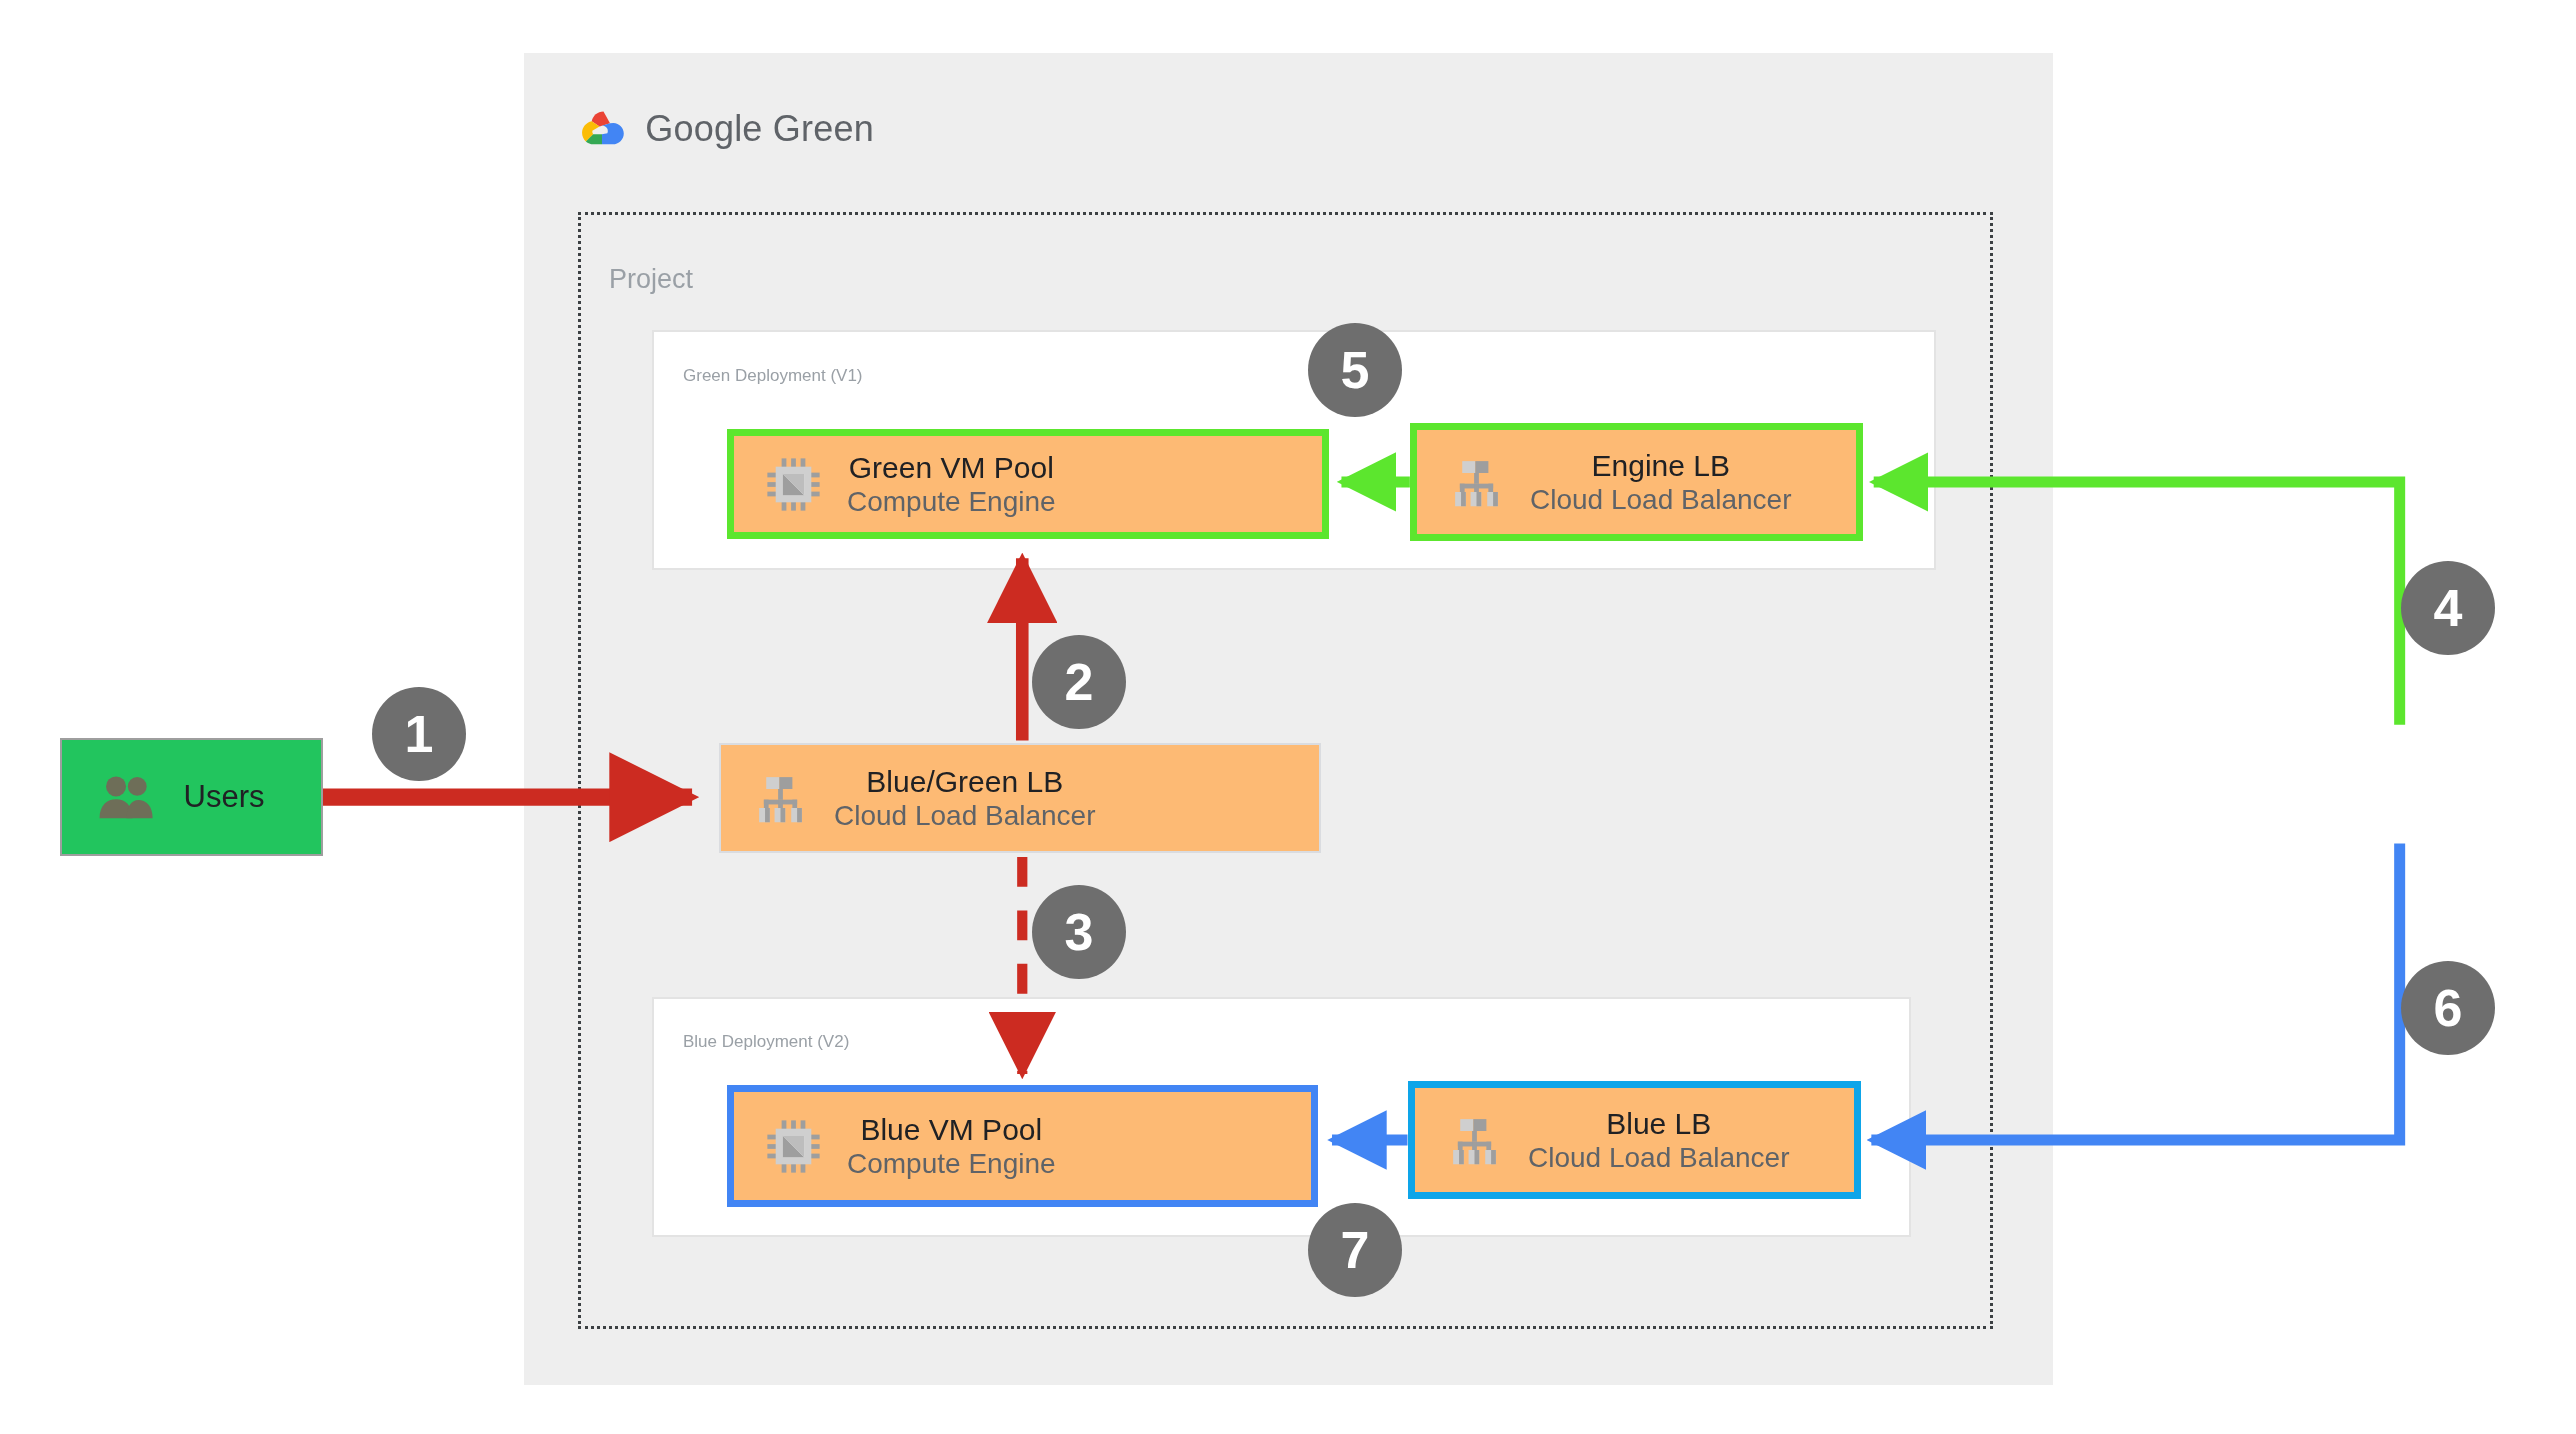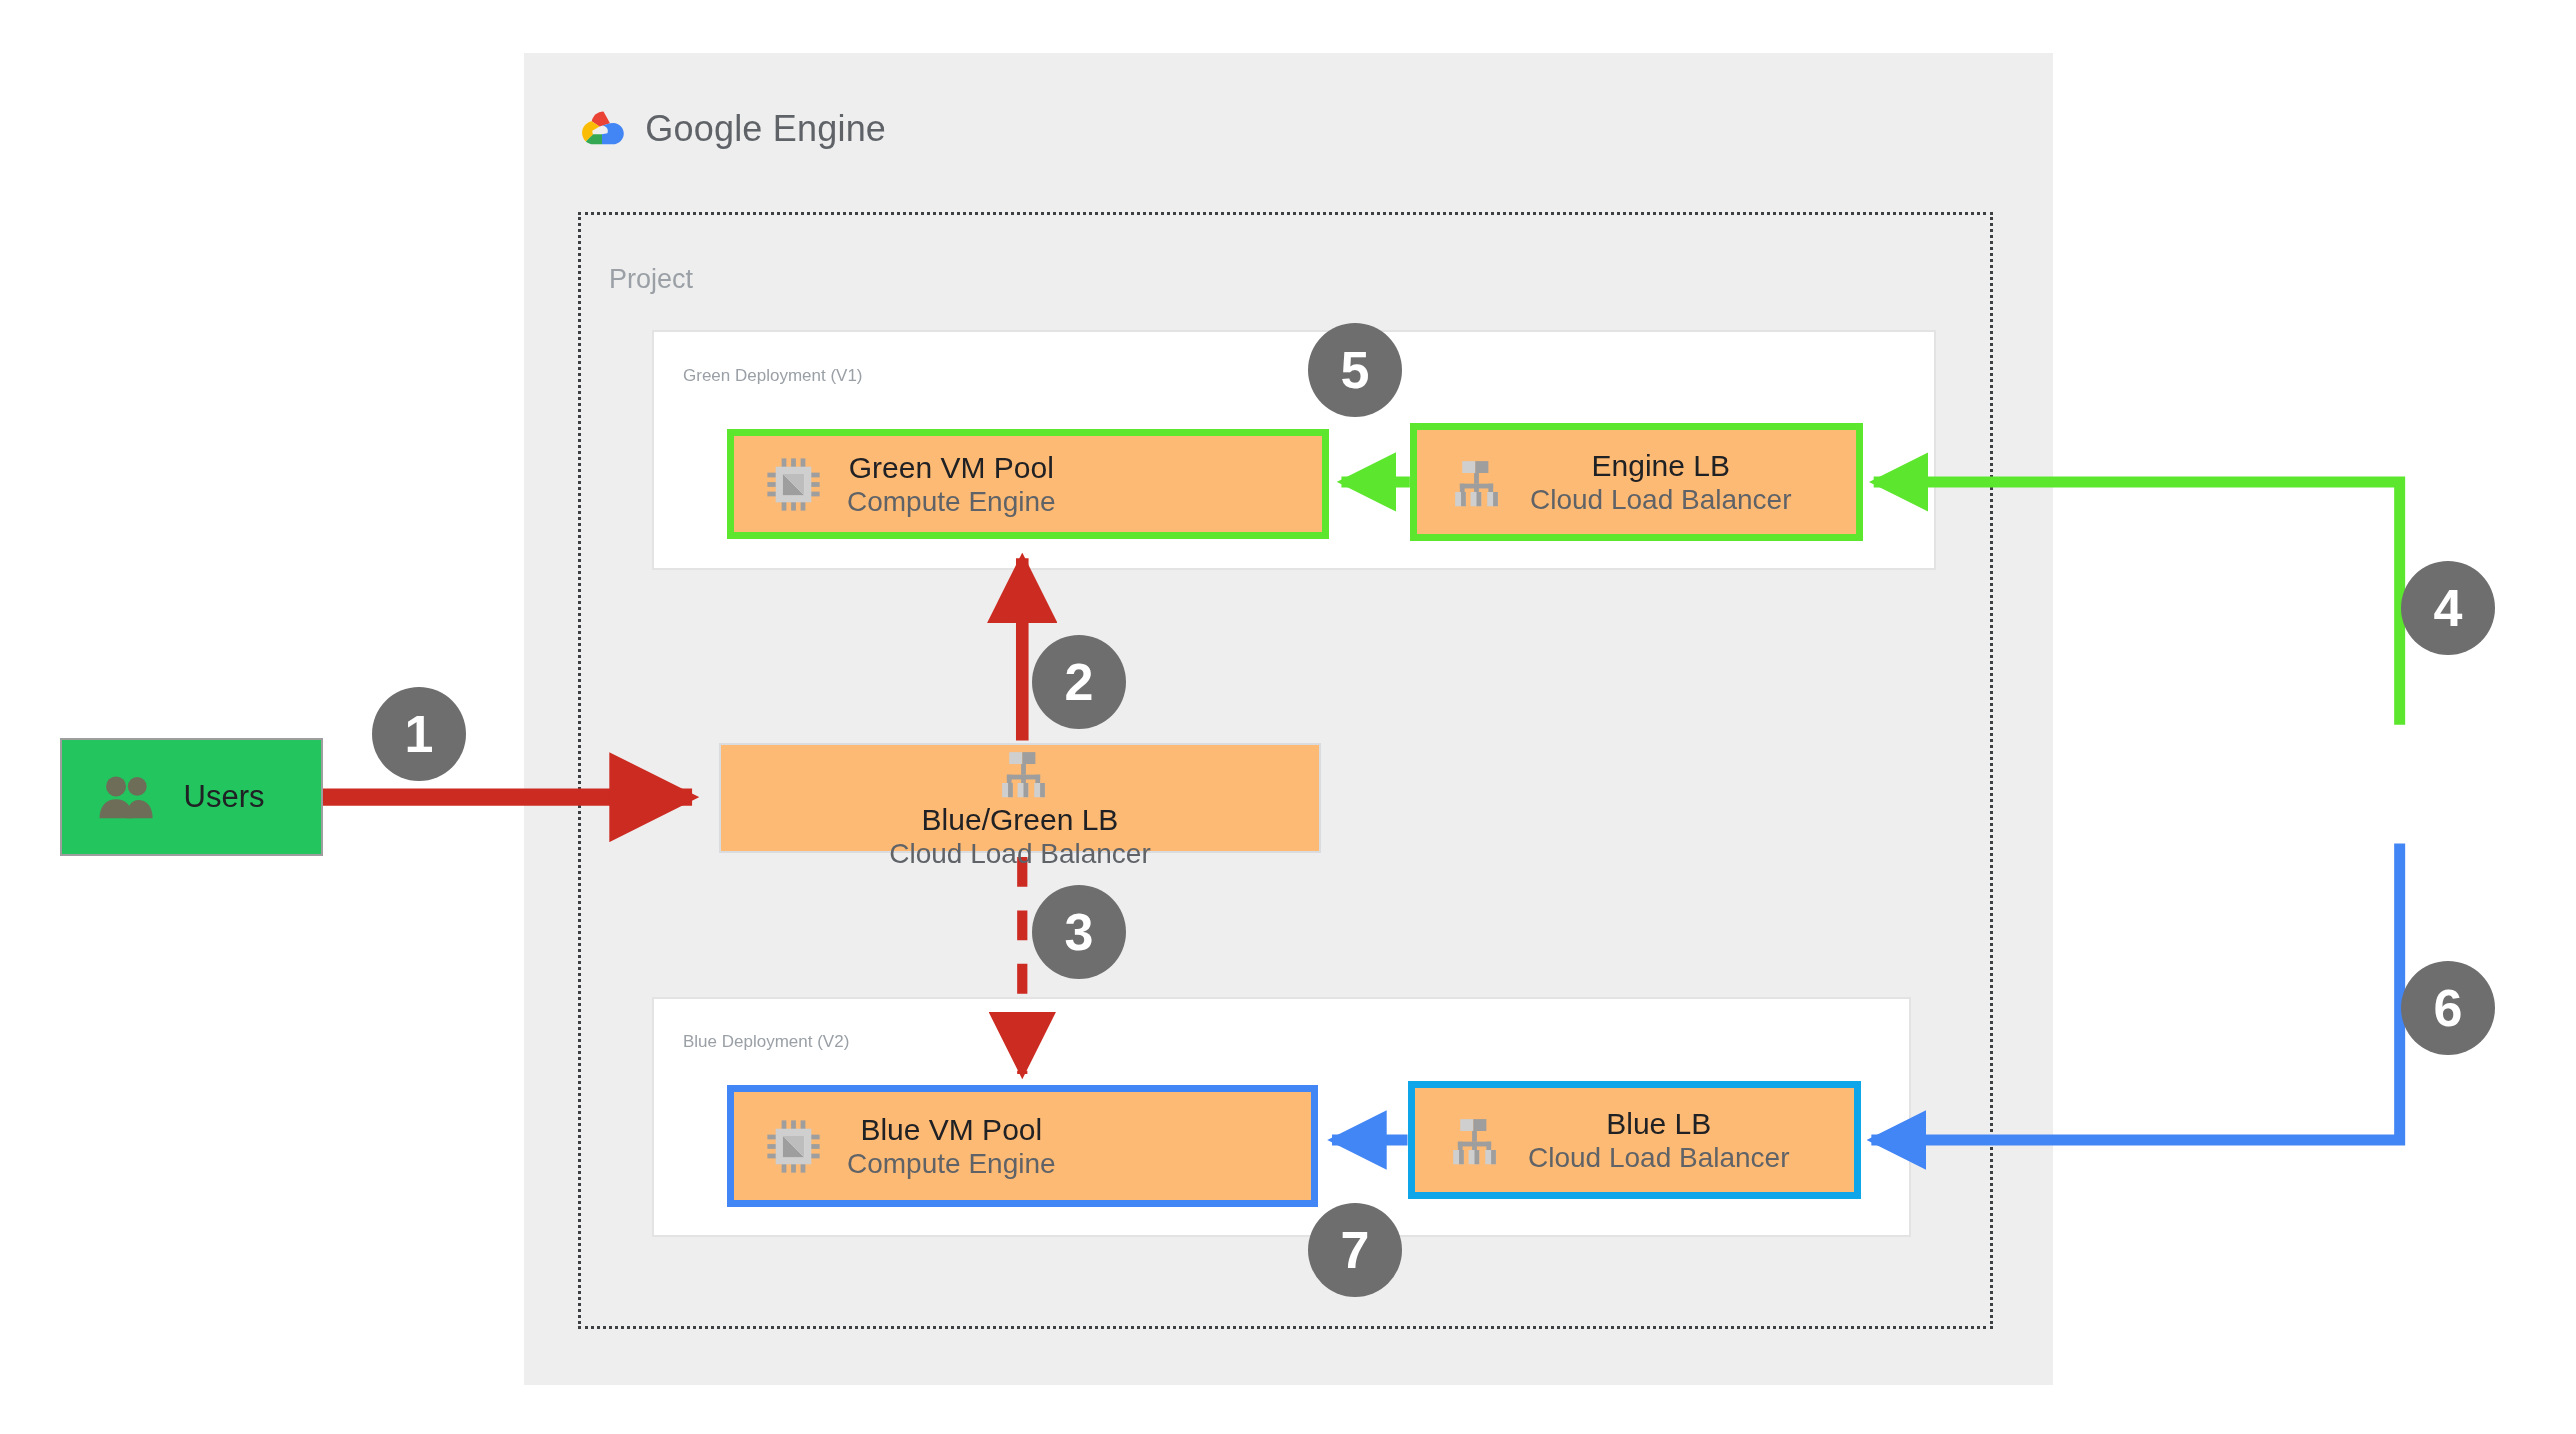--- a/index.html
+++ b/index.html
@@ -28,21 +28,21 @@
 
   
   .node{position:absolute;background:#fdba74;box-sizing:border-box;display:flex;align-items:center;text-align:center;}
   .node .ico{flex:0 0 auto;margin-left:31px;margin-right:25px;width:57px;height:57px;}
   .node .txt{display:flex;flex-direction:column;justify-content:center;line-height:1.18;}
   .node .t1{font-size:30px;color:#202124;white-space:nowrap;}
   .node .t2{font-size:28px;color:#5f6368;white-space:nowrap;}
 
   .n-greenvm{left:727px;top:429px;width:602px;height:110px;border:7px solid #5ce62e;}
   .n-greenlb{left:1410px;top:423px;width:453px;height:118px;border:7px solid #5ce62e;}
-  .n-bgLB{left:719px;top:743px;width:602px;height:110px;border:2.4px solid #dadce0;flex-direction:column;}
+  .n-bgLB{left:719px;top:743px;width:602px;height:110px;border:2.4px solid #dadce0;}
   .n-bluevm{left:727px;top:1085px;width:591px;height:122px;border:7px solid #4285f4;}
   .n-bluelb{left:1408px;top:1081px;width:453px;height:118px;border:7px solid #0ea5e9;}
 
   .actor{position:absolute;background:#22c55e;border:2.4px solid #9e9e9e;box-sizing:border-box;
       display:flex;align-items:center;padding-left:10px;}
   .actor .ico{flex:0 0 auto;margin-left:23.6px;margin-right:22px;width:66px;height:50px;}
   .actor .t1{font-size:31px;color:#202124;white-space:nowrap;}
   .a-users{left:60px;top:738px;width:263px;height:118px;}
   .a-qadev{left:2259px;top:727px;width:280px;height:115px;}
 
@@ -61,21 +61,21 @@
   <div class="gcloud-panel"></div>
 
   <div class="gcloud-header">
     <svg class="gcloud-logo" viewBox="0 0 64 56">
       <path d="M40.5 20.5 L32 5 C24 5 18 10.5 16.6 17.8 L26.8 24.6 Z" fill="#EA4335"></path>
       <path d="M16.6 17.8 C9.5 19.3 4 25.5 4 33 C4 37.6 5.9 41.6 9 44.3 L18.5 35 C17.6 33.6 17.2 32 17.4 30.3 L26.8 24.6 Z" fill="#FBBC05"></path>
       <path d="M9 44.3 C11.6 46.6 15 48 18.7 48 L18.7 48 L30 48 L30 35 L18.5 35 Z" fill="#34A853"></path>
       <path d="M40.5 20.5 L26.8 24.6 C29.4 23.1 32.8 23.3 35.2 25.3 C37.6 27.3 38.3 30.6 37.1 33.4 L30 35 L30 48 L44 48 C52 48 58.5 41.6 58.5 33.8 C58.5 26.3 52.5 20.3 45 20 Z" fill="#4285F4"></path>
     </svg>
     <div class="gcloud-word">
-      <span>Google</span><b> Engine</b>
+      <span>Google</span><b> Green</b>
     </div>
   </div>
 
   <div class="project-box"></div>
   <div class="project-label">Project</div>
 
   <div class="deploy-box deploy-green"></div>
   <div class="deploy-label lbl-green">Green Deployment (V1)</div>
 
   <div class="deploy-box deploy-blue"></div>

